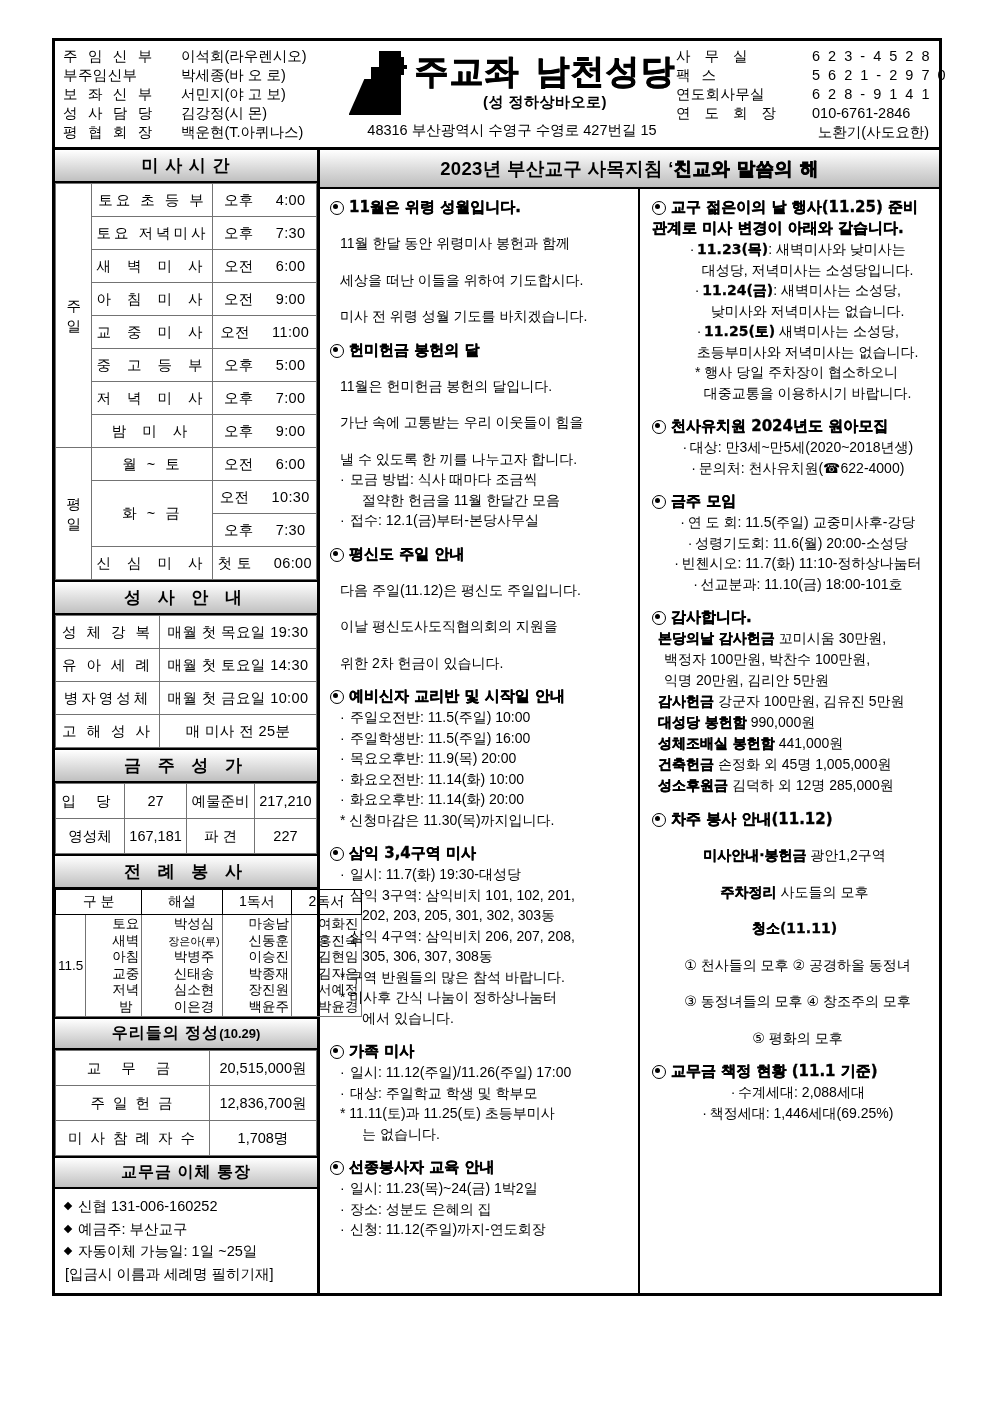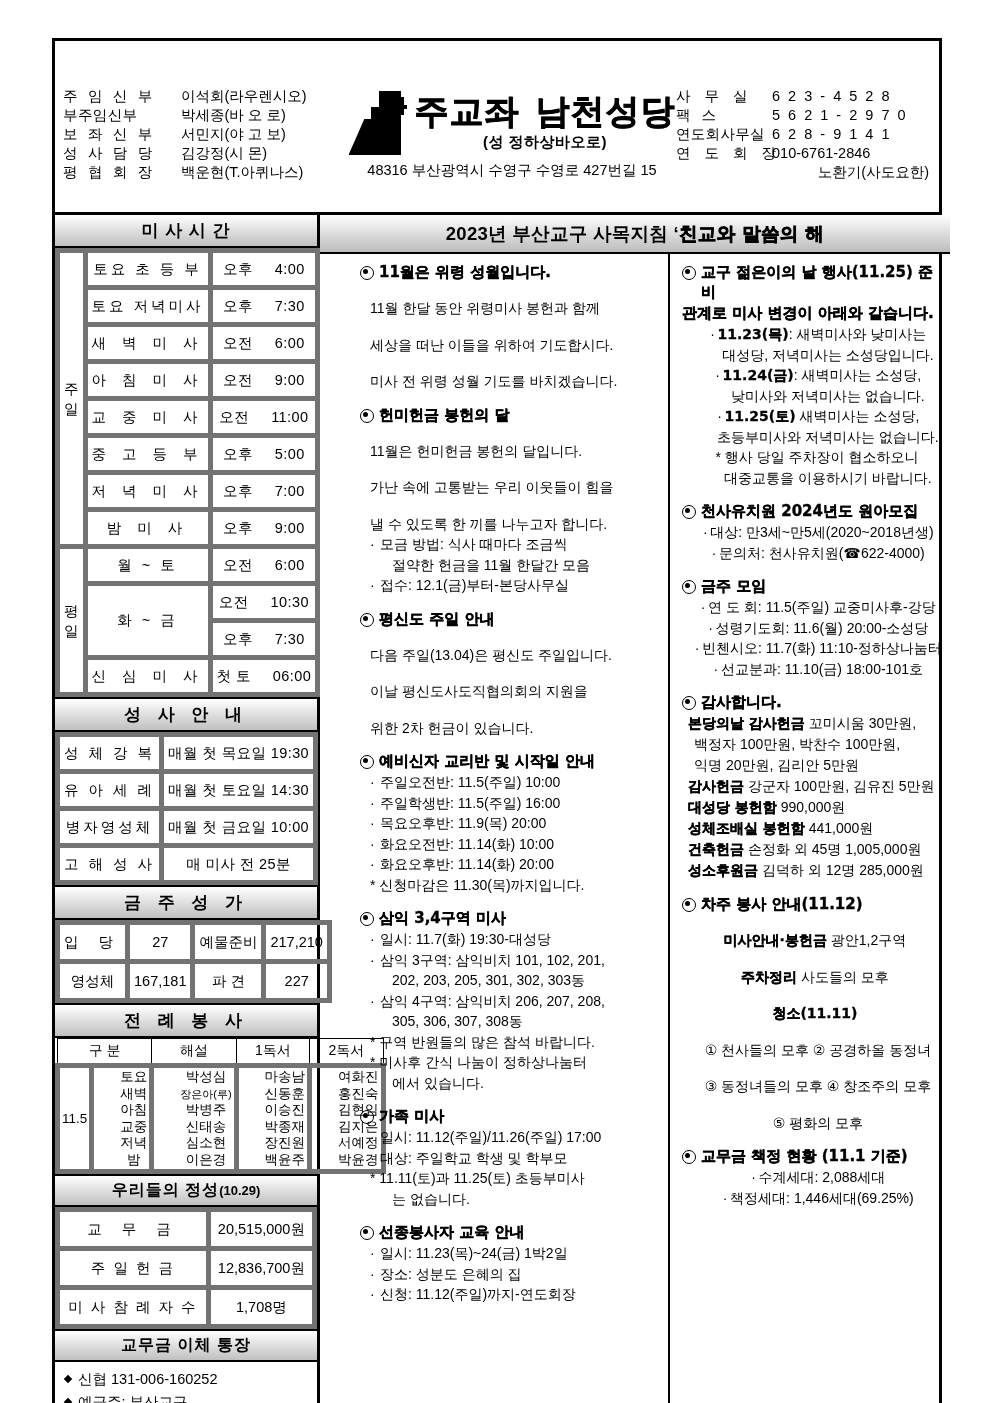--- a/index.html
+++ b/index.html
@@ -21,22 +21,21 @@
     box-sizing:border-box;
   }
 
   
   .header{
     display:flex;
     align-items:stretch;
     border-bottom:3px solid #000;
     padding:6px 8px 4px 8px;
     box-sizing:border-box;
-    height:134px;
-    margin-top:40px;
+    height:109px;
   }
   .hdr-left{width:285px;flex:0 0 285px;font-size:14.5px;line-height:19px;}
   .hdr-left .row{display:flex;white-space:nowrap;}
   .hdr-left .lbl{width:118px;flex:0 0 118px;letter-spacing:3.2px;}
   .hdr-left .lbl.tight{letter-spacing:0.4px;}
   .hdr-left .val{letter-spacing:0px;}
 
   .hdr-mid{flex:1 1 auto;position:relative;text-align:center;}
   .logo-title{display:flex;align-items:flex-start;justify-content:center;gap:8px;margin-top:2px;}
   .logo{width:58px;height:66px;position:relative;flex:0 0 58px;}
@@ -51,21 +50,21 @@
     font-weight:bold;font-size:34px;line-height:40px;
     letter-spacing:1px;
     -webkit-text-stroke:0.8px #000;
     margin-top:2px;
   }
   .church-name .sp{display:inline-block;width:16px;}
   .patron{font-size:15px;font-weight:bold;margin-top:2px;letter-spacing:0.5px;}
   .addr{font-size:14.5px;margin-top:6px;text-align:center;}
 
   .hdr-right{width:255px;flex:0 0 255px;font-size:14.5px;line-height:19px;text-align:left;}
-  .hdr-right .row{display:flex;white-space:nowrap;}
+  .hdr-right .row{display:flex;white-space:nowrap;gap:40px;}
   .hdr-right .lbl{width:96px;flex:0 0 96px;letter-spacing:5px;}
   .hdr-right .lbl.n2{letter-spacing:0.3px;}
   .hdr-right .lbl.n3{letter-spacing:3.5px;}
   .hdr-right .val{letter-spacing:2px;}
   .hdr-right .val.tight{letter-spacing:0px;}
   .hdr-right .sign{text-align:right;padding-right:2px;letter-spacing:0px;}
 
   
   .body{display:flex;align-items:stretch;}
   .col-left{width:265px;flex:0 0 265px;border-right:3px solid #000;box-sizing:border-box;}
@@ -85,21 +84,21 @@
     background:linear-gradient(#ffffff,#dcdcdc 55%,#c0c0c0);
     border-bottom:2px solid #000;border-top:2px solid #000;
     padding:4px 0 4px 0;
     letter-spacing:6px;
   }
   .secthead.t0{letter-spacing:1px;}
   .secthead.small{font-size:16px;}
   .secthead .sub{font-size:13px;font-weight:bold;letter-spacing:0;}
 
   table.grid{border-collapse:collapse;width:100%;font-size:14.5px;}
-  table.grid td{border:5px solid #737373;padding:2px 4px;height:28px;text-align:center;white-space:nowrap;}
+  table.grid td{border:1px solid #737373;padding:2px 4px;height:28px;text-align:center;white-space:nowrap;}
   td.vlabel{width:30px;letter-spacing:0;}
   td.vlabel span{display:block;line-height:20px;}
   td.nm{letter-spacing:6px;text-align:center;}
   td.nm.t2{letter-spacing:3px;}
   td.tm{width:88px;text-align:left;padding-left:8px;letter-spacing:0.4px;}
   td.tm .ap{margin-right:22px;}
   td.rgt{text-align:right;padding-right:6px;}
 
   table.sacr td:first-child{width:95px;letter-spacing:3px;}
   table.sacr td:last-child{letter-spacing:0.4px;}
@@ -117,21 +116,21 @@
   table.tith td{height:30px;}
   table.tith td.k{letter-spacing:8px;}
   table.tith td.k3{letter-spacing:2px;}
 
   .acctbox{font-size:14.5px;line-height:22.5px;padding:6px 8px 8px 10px;}
   .acctbox .li{white-space:nowrap;}
   .acctbox .dia{display:inline-block;transform:rotate(45deg);width:6px;height:6px;background:#000;margin-right:7px;vertical-align:2px;}
   .acctbox .note{white-space:nowrap;}
 
   
-  .notices{display:flex;flex:1 1 auto;padding-left:30px;}
+  .notices{display:flex;flex:1 1 auto;}
   .ncol{box-sizing:border-box;padding:8px 8px 8px 10px;}
   .ncol.mid{width:320px;flex:0 0 320px;border-right:2px solid #000;}
   .ncol.rgt{flex:1 1 auto;padding-left:12px;}
 
   .item{margin-bottom:13px;}
   .item:last-child{margin-bottom:0;}
   .ititle{
     font-weight:bold;font-size:15px;line-height:20px;
     font-family:"DejaVu Sans",sans-serif;
     -webkit-text-stroke:0.35px #000;
@@ -442,21 +441,21 @@
             <div class="li-dot"><span class="d">·</span><span>모금 방법: 식사 때마다 조금씩</span></div>
             <div class="li-ind">절약한 헌금을 11월 한달간 모음</div>
             <div class="li-dot"><span class="d">·</span><span>접수: 12.1(금)부터-본당사무실</span></div>
           </div>
 
           <div class="item">
             <div class="ititle">
                   <span class="bullseye"></span>
                   <span class="txt">평신도 주일 안내</span>
                 </div>
-            <div class="ptext">다음 주일(13.04)은 평신도 주일입니다.</div>
+            <div class="ptext">다음 주일(11.12)은 평신도 주일입니다.</div>
             <div class="ptext">이날 평신도사도직협의회의 지원을</div>
             <div class="ptext">위한 2차 헌금이 있습니다.</div>
           </div>
 
           <div class="item">
             <div class="ititle">
                   <span class="bullseye"></span>
                   <span class="txt">예비신자 교리반 및 시작일 안내</span>
                 </div>
             <div class="li-dot"><span class="d">·</span><span>주일오전반: 11.5(주일) 10:00</span></div>

